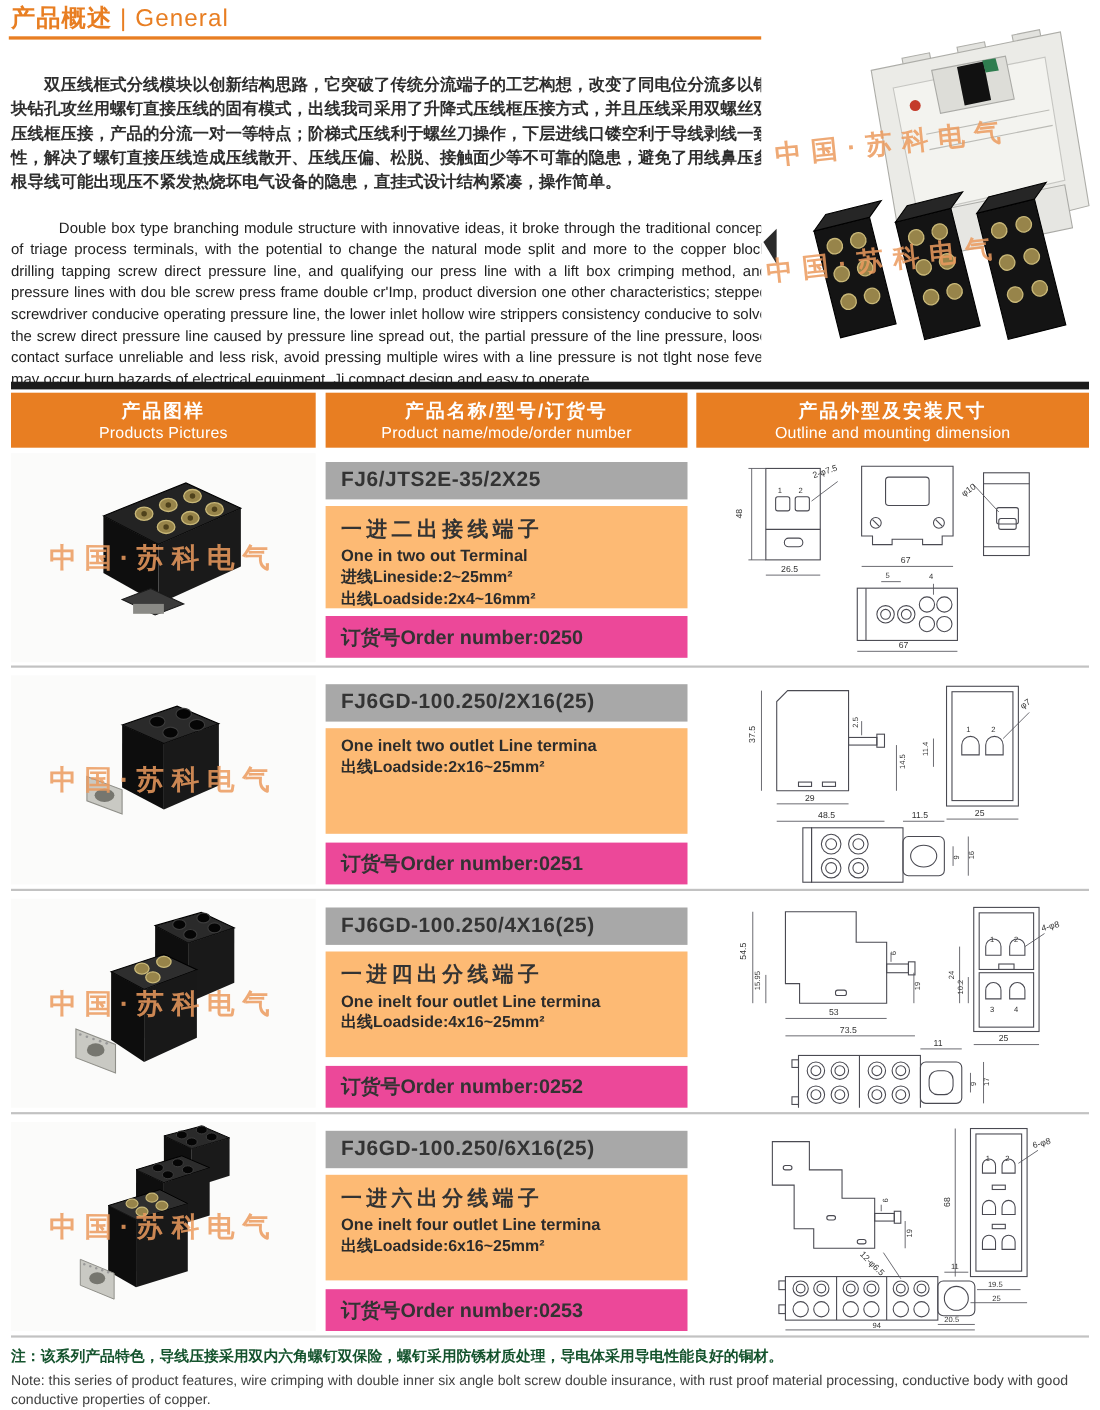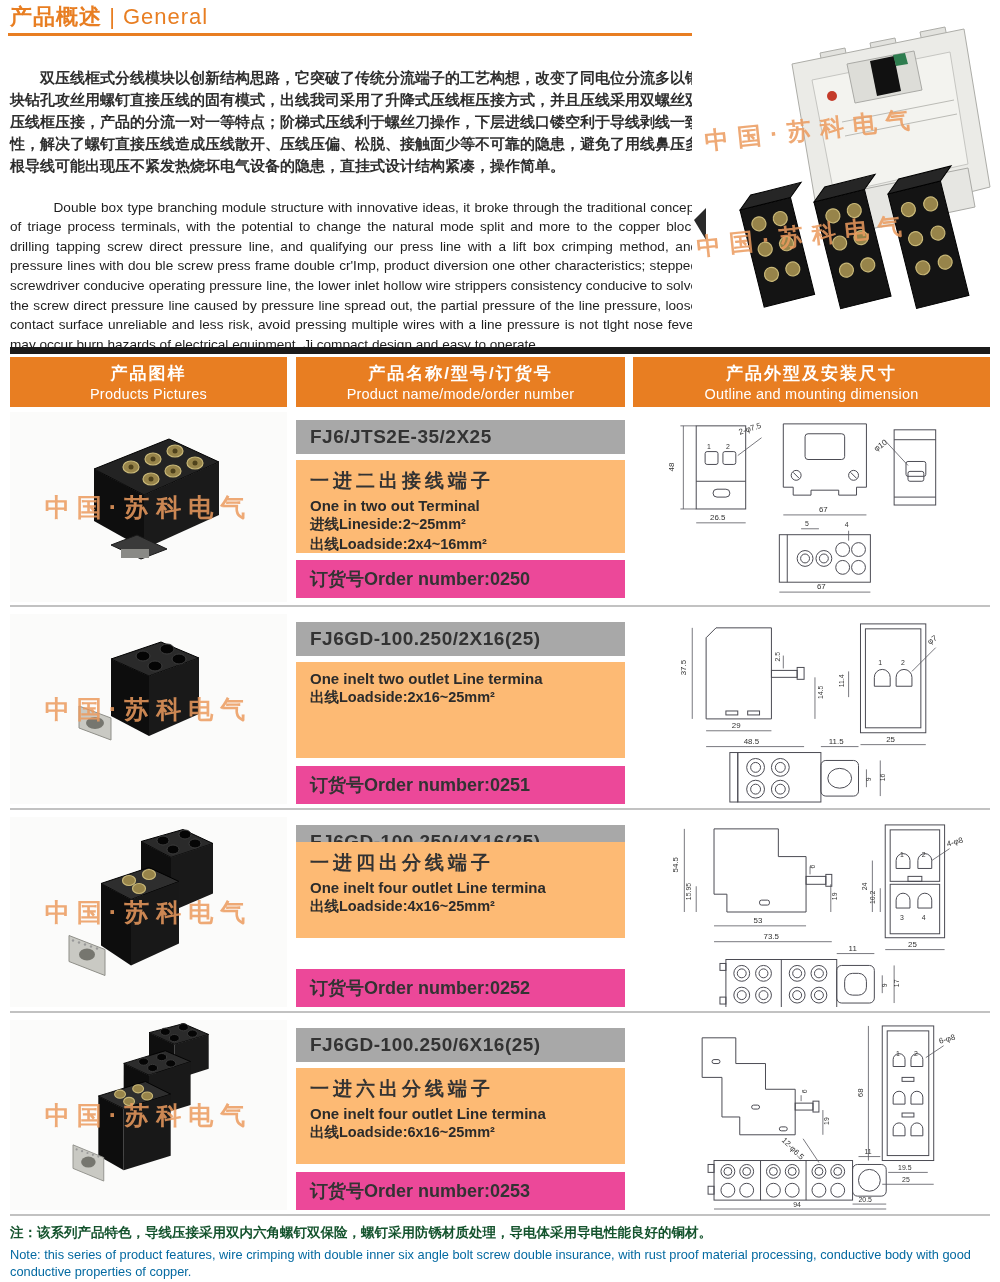--- a/index.html
+++ b/index.html
@@ -46,21 +46,21 @@
   .descbox { left:296px; width:329px; height:96px; background:#fdba74; box-sizing:border-box;
              padding:8px 6px 0 14px; color:#2b2b2b; position:absolute; }
   .descbox .zh { font-size:19px; font-weight:bold; letter-spacing:4px; color:#333; margin-bottom:3px; }
   .descbox .en { font-size:15px; font-weight:bold; }
   .descbox .spec { font-size:14.5px; font-weight:bold; margin-top:1px; }
   .orderbox { left:296px; width:329px; height:38px; background:#ec4899; color:#333; font-size:18px;
               font-weight:bold; line-height:38px; padding-left:14px; box-sizing:border-box; position:absolute; }
 
   
   .note-zh { left:10px; top:1224px; width:975px; font-size:13.5px; font-weight:bold; color:#14532d; }
-  .note-en { left:10px; top:1246px; width:965px; font-size:12.8px; color:#0369a1; line-height:17px; }
+  .note-en { left:10px; top:1246px; width:965px; font-size:12.8px; color:#404040; line-height:17px; }
 
   
   svg.tech { width:357px; height:190px; }
   svg.tech .s  { stroke:#4a4a52; fill:none; stroke-width:1; }
   svg.tech .d  { stroke:#55555c; fill:none; stroke-width:.8; }
   svg.tech text { font-family:"Liberation Sans",sans-serif; font-size:9px; fill:#333; stroke:none; }
   svg.tech text.t7 { font-size:7px; }
   svg.tech text.t8 { font-size:8px; }
 
   
@@ -334,21 +334,21 @@
     <ellipse cx="38" cy="135" rx="8" ry="6" class="mhole"></ellipse>
     <circle cx="24" cy="121" r="1.2" fill="#999"></circle>
       <circle cx="30" cy="123" r="1.2" fill="#999"></circle>
       <circle cx="36" cy="125" r="1.2" fill="#999"></circle>
       <circle cx="42" cy="127" r="1.2" fill="#999"></circle>
       <circle cx="48" cy="129" r="1.2" fill="#999"></circle>
   </svg>
   <div class="wm">中国·苏科电气</div>
 </div>
 <div class="model" style="top:825px;">FJ6GD-100.250/4X16(25)</div>
-<div class="descbox" style="top:842px;">
+<div class="descbox" style="top:865px;">
   <div class="zh">一进四出分线端子</div>
   <div class="en">One inelt four outlet Line termina</div>
   <div class="spec">出线Loadside:4x16~25mm²</div>
 </div>
 <div class="orderbox" style="top:969px;">订货号Order number:0252</div>
 <div class="drawcell" style="top:817px;">
   <svg class="tech" viewBox="0 0 357 192">
     <g class="s">
       <path d="M80,12 L145,12 L145,40 L173,40 L173,96 L93,96 L93,78 L80,78 Z"></path>
       <rect x="173" y="60" width="20" height="8"></rect>

